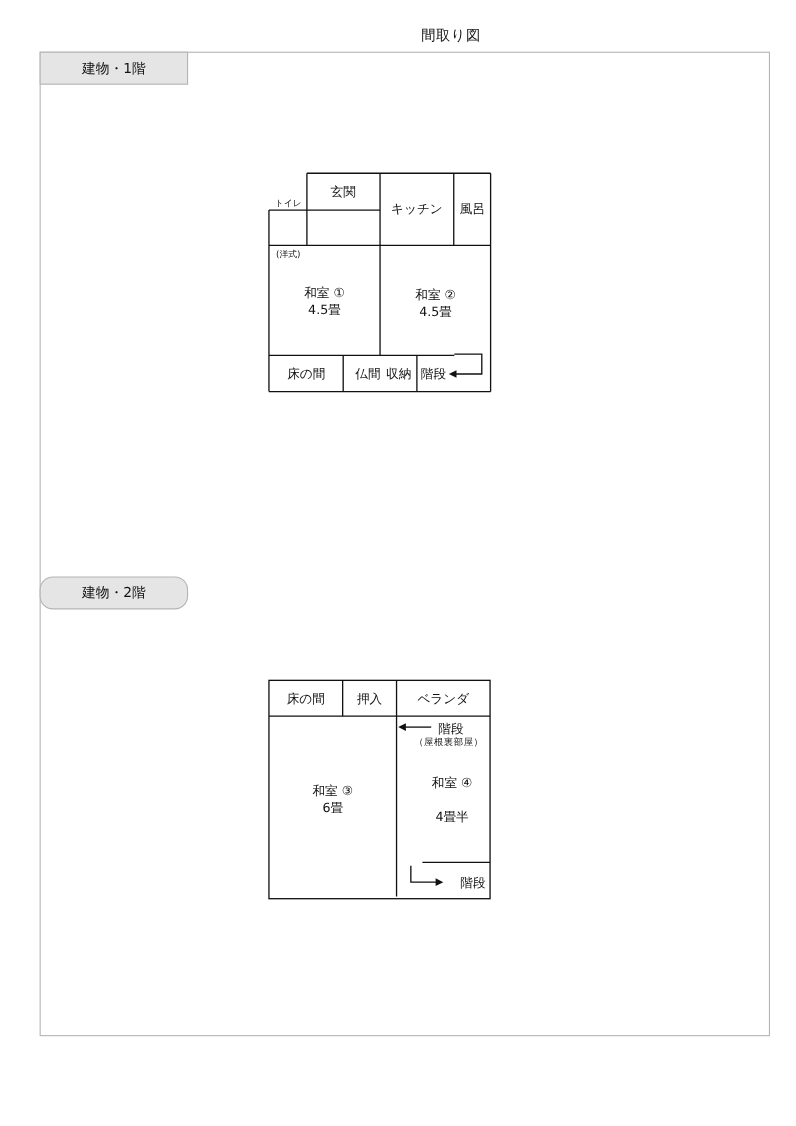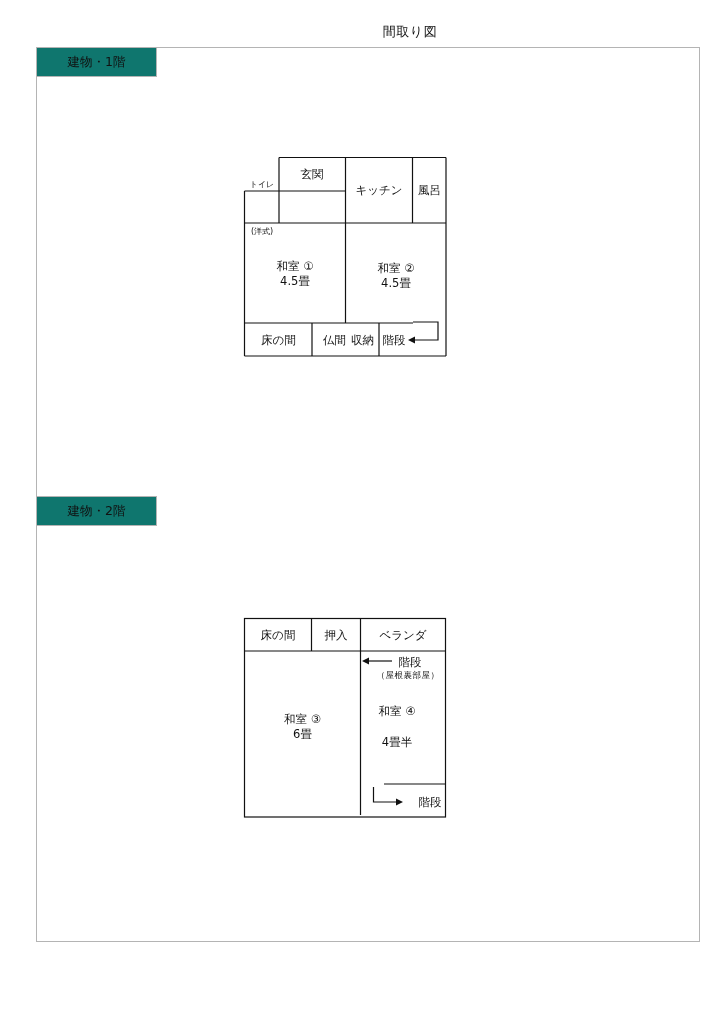--- a/index.html
+++ b/index.html
@@ -2,40 +2,40 @@
 <html><head>
 <meta charset="utf-8">
 <style>
   html, body { margin: 0; padding: 0; background: #ffffff; }
   body { width: 724px; height: 1024px; position: relative; overflow: hidden;
          font-family: "DejaVu Sans", "Liberation Sans", sans-serif; color: #111; }
   .page-title { position: absolute; left: 0; width: 724px; top: 23px; text-align: center;
                 font-size: 13px; letter-spacing: 0.5px; padding-left: 48px; }
   .frame { position: absolute; left: 36px; top: 47px; width: 664px; height: 895px;
            border: 1px solid #b4b4b4; box-sizing: border-box; }
-  .floor-label { position: absolute; left: 36px; width: 121px; height: 30px;
-                 border: 1px solid #b4b4b4; box-sizing: border-box; background: #0f766e;
+  .floor-label { position: absolute; left: 36px; width: 135px; height: 30px;
+                 border: 1px solid #b4b4b4; box-sizing: border-box; background: #e5e5e5;
                  display: flex; align-items: center; justify-content: center; font-size: 12.5px; }
   .plan { position: absolute; left: 0; top: 0; width: 724px; height: 1024px; pointer-events: none; }
   .plan line, .plan polyline, .plan rect { stroke: #111; stroke-width: 1.2; fill: none; }
   .plan polygon { fill: #111; stroke: none; }
   .room { position: absolute; display: flex; flex-direction: column; align-items: center;
           justify-content: center; text-align: center; font-size: 11.5px; line-height: 15px; }
   .small { font-size: 8px; line-height: 11px; gap: 36px; }
   .tiny { font-size: 8.5px; line-height: 11px; letter-spacing: 0.5px; justify-content: center; }
 </style>
 </head>
 <body>
 
 <div class="page-title">間取り図</div>
 
 <div class="frame"></div>
 
 <div class="floor-label" style="top:47px;">建物・1階</div>
-<div class="floor-label" style="top:496px;">建物・2階</div>
+<div class="floor-label" style="top:524px;border-radius:12px;">建物・2階</div>
 
 <svg class="plan" viewBox="0 0 724 1024" xmlns="http://www.w3.org/2000/svg">
 
   <g>
 
     <line x1="279" y1="157.5" x2="446" y2="157.5"></line>
     <line x1="279" y1="157.5" x2="279" y2="223"></line>
     <line x1="345.5" y1="157.5" x2="345.5" y2="323"></line>
     <line x1="412.5" y1="157.5" x2="412.5" y2="223"></line>
     <line x1="446" y1="157.5" x2="446" y2="356"></line>
@@ -118,19 +118,19 @@
 <div class="room" style="left:395px; top:654px; width:30px; height:16px;">
   <span>階段</span>
 </div>
 <div class="room tiny" style="left:370px; top:669px; width:76px; height:12px;">
   <span>（屋根裏部屋）</span>
 </div>
 <div class="room" style="left:245px; top:710px; width:115px; height:34px;text-align:center;">
   <span>和室 ③</span>
   <span>6畳</span>
 </div>
-<div class="room" style="left:347px; top:710px; width:100px; height:34px;gap:16px;">
+<div class="room" style="left:361px; top:710px; width:100px; height:34px;gap:16px;">
   <span>和室 ④</span>
   <span>4畳半</span>
 </div>
 <div class="room" style="left:414px; top:793px; width:32px; height:18px;">
   <span>階段</span>
 </div>
 
 </body></html>

